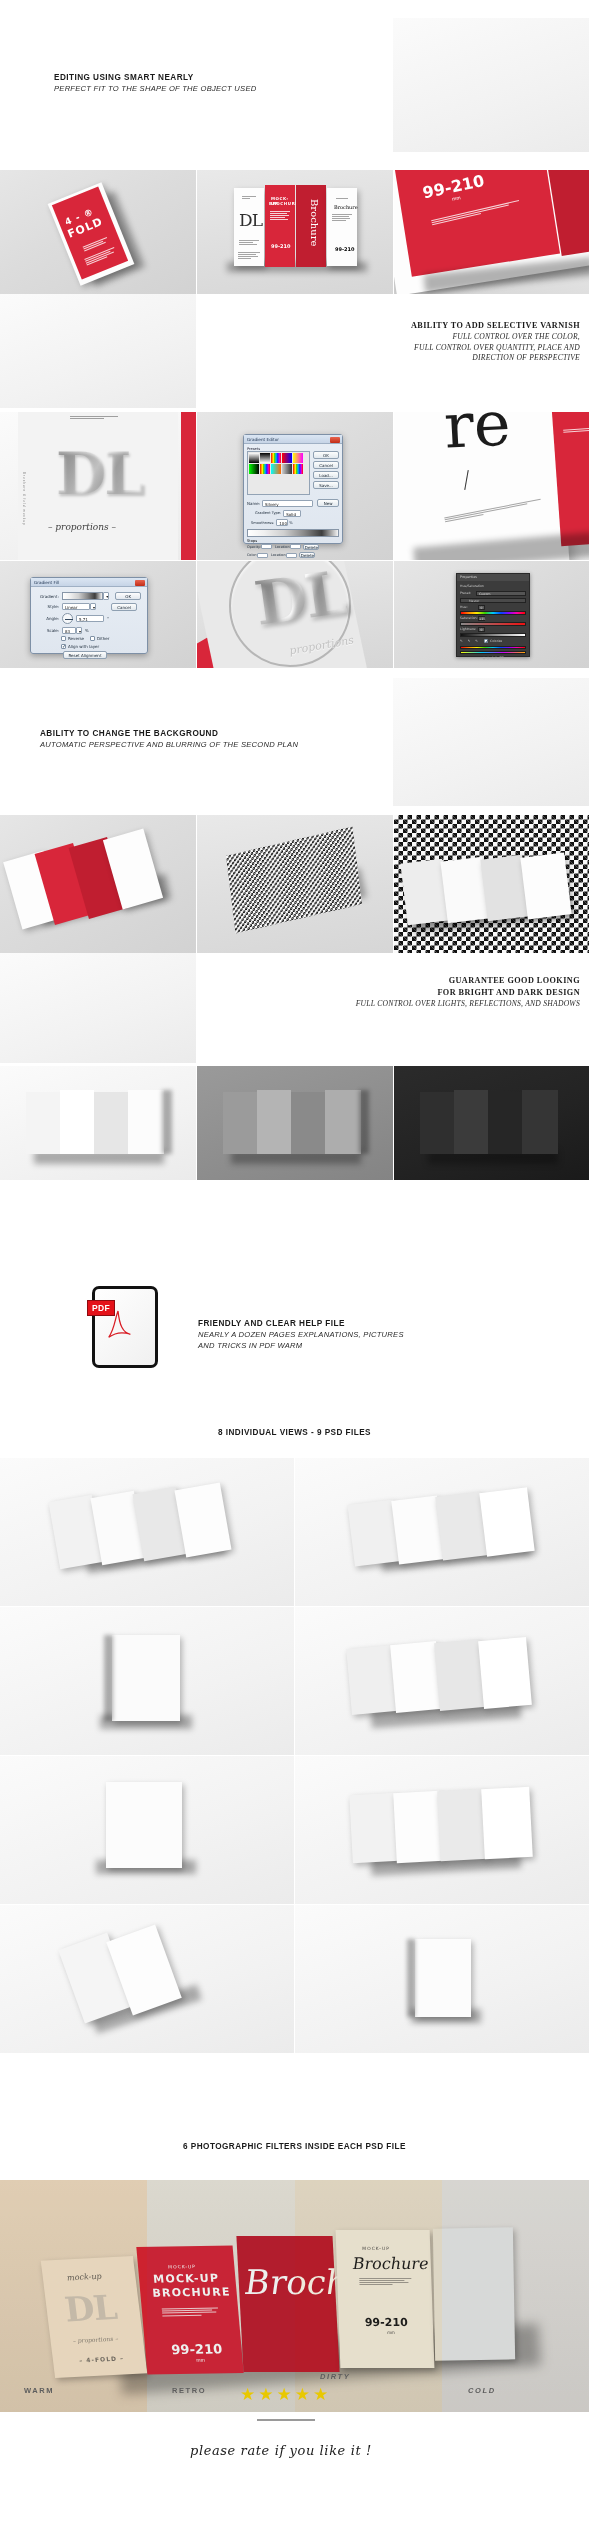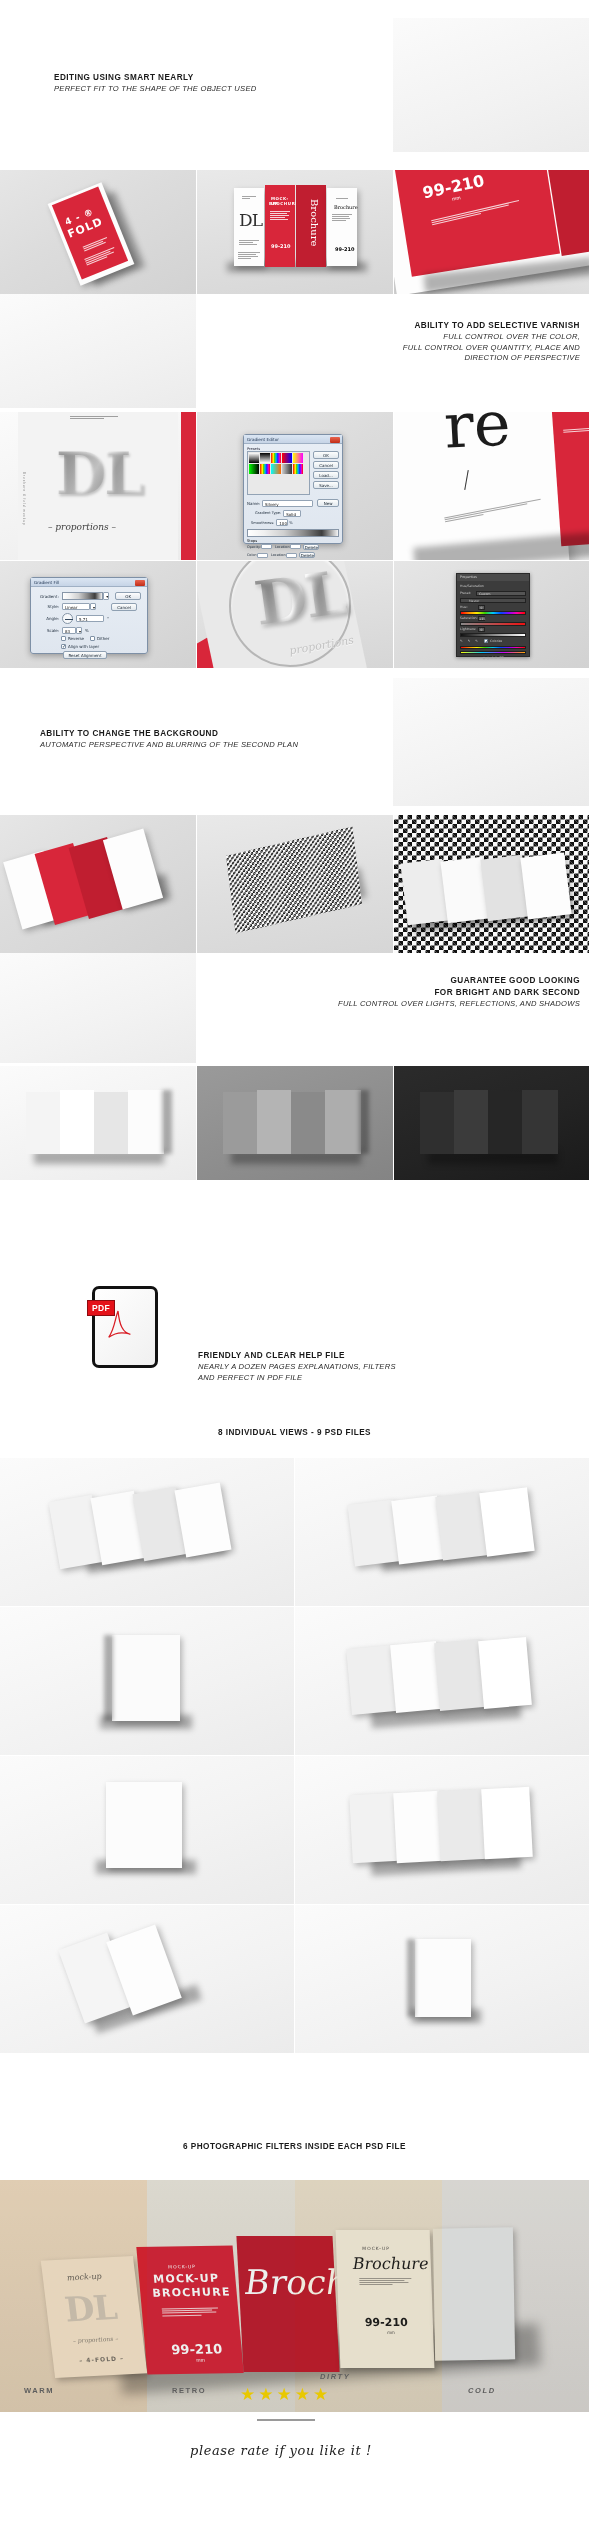--- a/index.html
+++ b/index.html
@@ -23,21 +23,21 @@
   }
   .t-sub {
     font-style: italic;
     font-size: 7.6px;
     letter-spacing: 0.25px;
     color: #2a2a2a;
     white-space: nowrap;
     line-height: 10.5px;
   }
   .al-left { text-align: left; }
-  .al-right { text-align: right; }
+  .al-right { text-align: right; font-family: Liberation Serif, serif; }
   .al-center { text-align: center; }
 
   
   .tile { position: absolute; overflow: hidden; }
   .grad-soft { background: linear-gradient(150deg,#e6e6e6 0%, #dcdcdc 45%, #d2d2d2 100%); }
   .grad-soft2 { background: linear-gradient(170deg,#e9e9e9 0%, #dfdfdf 50%, #d6d6d6 100%); }
   .grad-soft3 { background: linear-gradient(200deg,#ececec 0%, #e0e0e0 60%, #d4d4d4 100%); }
   .grad-white { background: linear-gradient(160deg,#fbfbfb 0%, #f2f2f2 60%, #ebebeb 100%); }
   .grad-mid  { background: linear-gradient(160deg,#9a9a9a 0%, #8e8e8e 55%, #848484 100%); }
   .grad-dark { background: linear-gradient(160deg,#2b2b2b 0%, #232323 55%, #1a1a1a 100%); }
@@ -508,21 +508,21 @@
   <div class="paper" style="left:10px;top:46px;width:42px;height:62px;transform:rotate(-7deg);background:#ededed;"></div>
   <div class="paper" style="left:50px;top:44px;width:42px;height:62px;transform:rotate(-7deg);background:#fafafa;"></div>
   <div class="paper" style="left:90px;top:42px;width:42px;height:62px;transform:rotate(-7deg);background:#e2e2e2;"></div>
   <div class="paper" style="left:130px;top:40px;width:44px;height:62px;transform:rotate(-7deg);background:#fdfdfd;"></div>
 </div>
 
 <div class="tile grad-white" style="left:0px;top:953px;width:196px;height:110px;"></div>
 
 <div class="txtblock al-right" style="left:190px;top:975px;width:390px;">
   <div class="t-head">GUARANTEE GOOD LOOKING</div>
-  <div class="t-head">FOR BRIGHT AND DARK SECOND</div>
+  <div class="t-head">FOR BRIGHT AND DARK DESIGN</div>
   <div class="t-sub" style="text-transform:uppercase;">Full control over lights, reflections, and shadows</div>
 </div>
 
 <div class="tile grad-white" style="left:0px;top:1066px;width:196px;height:114px;">
   <div class="shadowcast" style="left:34px;top:84px;width:130px;height:14px;"></div>
   <div class="paper" style="left:26px;top:26px;width:34px;height:62px;background:#f4f4f4;box-shadow:none;"></div>
   <div class="paper" style="left:60px;top:24px;width:34px;height:64px;background:#ffffff;box-shadow:none;"></div>
   <div class="paper" style="left:94px;top:26px;width:34px;height:62px;background:#e6e6e6;box-shadow:none;"></div>
   <div class="paper" style="left:128px;top:24px;width:36px;height:64px;background:#fcfcfc;box-shadow:none;"></div>
   <div class="shadowcast" style="left:162px;top:24px;width:10px;height:64px;filter:blur(2px);"></div>
@@ -546,24 +546,24 @@
 </div>
 
 <div class="pdf-icon" style="left:92px;top:1286px;width:66px;height:82px;">
   <div class="pdf-sheet"></div>
   <div class="pdf-badge">PDF</div>
   <svg class="pdf-swirl" viewBox="0 0 40 44">
     <path d="M20 4 C16 14, 16 26, 8 38 C16 32, 24 30, 36 34 C26 32, 22 22, 20 4 Z" fill="none" stroke="#d81b23" stroke-width="1.6"></path>
   </svg>
 </div>
 
-<div class="txtblock al-left" style="left:198px;top:1318px;width:360px;margin-top:32px;">
+<div class="txtblock al-left" style="left:198px;top:1318px;width:360px;">
   <div class="t-head">FRIENDLY AND CLEAR HELP FILE</div>
-  <div class="t-sub">NEARLY A DOZEN PAGES EXPLANATIONS, FILTERS</div>
-  <div class="t-sub">AND PERFECT IN PDF FILE</div>
+  <div class="t-sub">NEARLY A DOZEN PAGES EXPLANATIONS, PICTURES</div>
+  <div class="t-sub">AND TRICKS IN PDF WARM</div>
 </div>
 
 <div class="txtblock al-center" style="left:0px;top:1427px;width:589px;">
   <div class="t-head" style="white-space:normal;text-align:center;">8 INDIVIDUAL VIEWS -  9 PSD FILES</div>
 </div>
 
 <div class="tile grad-white" style="left:0px;top:1458px;width:294px;height:148px;">
   <div class="shadowcast" style="left:86px;top:88px;width:140px;height:18px;transform:rotate(-8deg);"></div>
   <div class="paper" style="left:54px;top:40px;width:44px;height:68px;transform:rotate(-10deg);background:#f2f2f2;"></div>
   <div class="paper" style="left:96px;top:36px;width:44px;height:68px;transform:rotate(-10deg);background:#fbfbfb;"></div>

